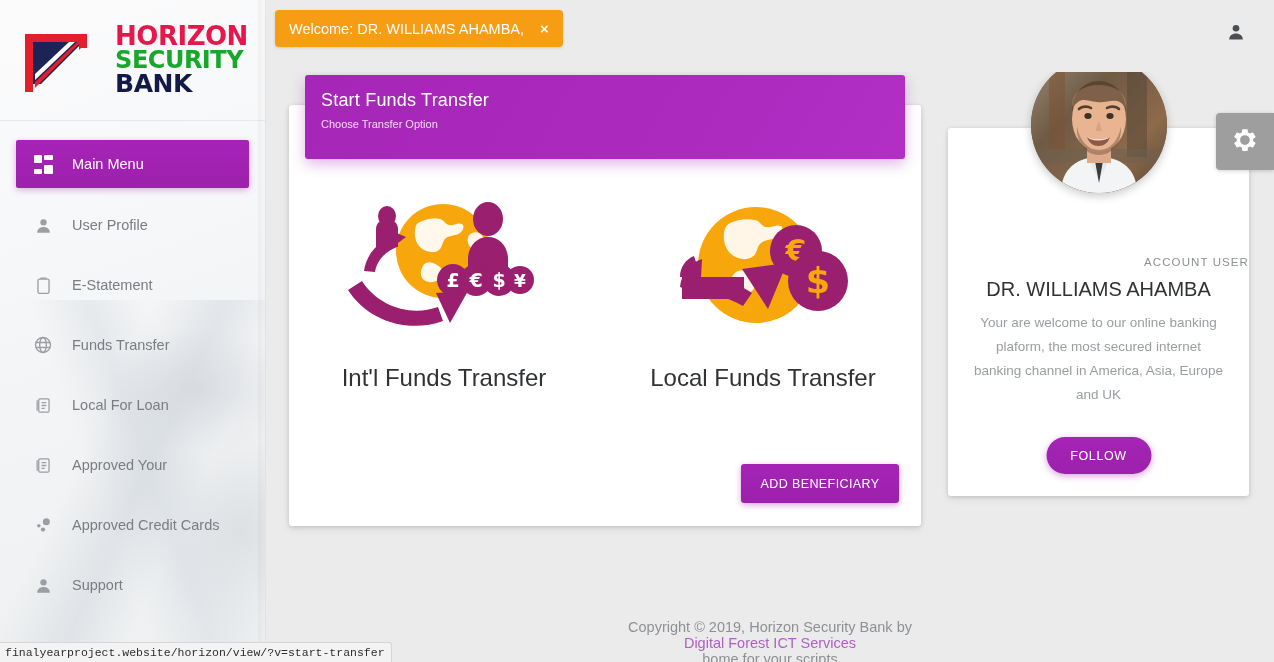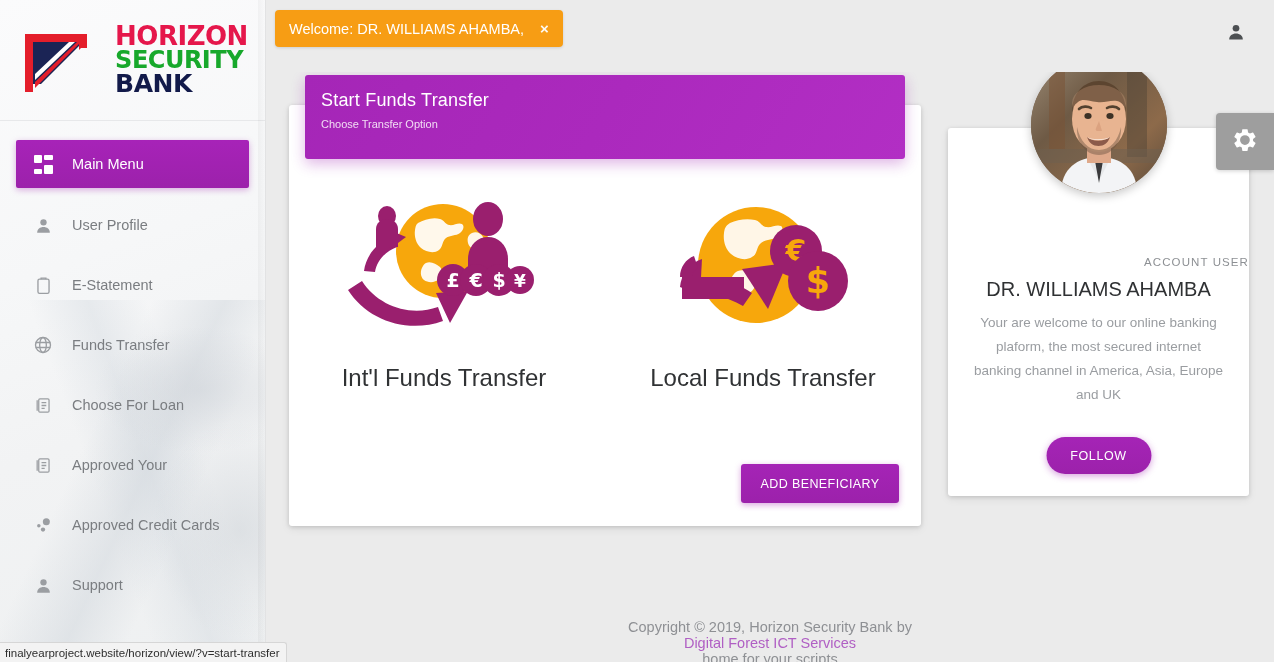--- a/index.html
+++ b/index.html
@@ -295,21 +295,21 @@
     height: 20px;
     background: #f3f3f3;
     border: 1px solid #d6d6d6;
     border-left: none; border-bottom: none;
     border-radius: 0 3px 0 0;
     padding: 0 6px 0 5px;
     display: flex;
     align-items: center;
     font-size: 11.5px;
     color: #2e2e2e;
-    font-family: Liberation Sans, sans-serif;
+    font-family: Liberation Mono, monospace;
     z-index: 20;
     white-space: nowrap;
     justify-content: center;
   }
 
   .scroll-edge {
     position: absolute;
     left: 258px; top: 0;
     width: 8px; height: 662px;
     background: linear-gradient(90deg, rgba(0,0,0,.035), rgba(0,0,0,0));
@@ -393,21 +393,21 @@
         </div>
 
         <div class="menu-item">
           <span class="mi-icon">
             <svg width="19" height="19" viewBox="0 0 24 24" fill="none" stroke="currentColor" stroke-width="1.6">
               <rect x="6" y="3.5" width="13" height="17" rx="1.5"></rect>
               <path d="M4 5.5v13"></path>
                 <path d="M9.5 8.5h6M9.5 12h6M9.5 15.5h4"></path>
             </svg>
           </span>
-          <span class="mi-label">Choose For Loan</span>
+          <span class="mi-label">Local For Loan</span>
         </div>
 
         <div class="menu-item">
           <span class="mi-icon">
             <svg width="19" height="19" viewBox="0 0 24 24" fill="none" stroke="currentColor" stroke-width="1.6">
               <rect x="6" y="3.5" width="13" height="17" rx="1.5"></rect>
               <path d="M4 5.5v13"></path>
                 <path d="M9.5 8.5h6M9.5 12h6M9.5 15.5h4"></path>
             </svg>
           </span>

